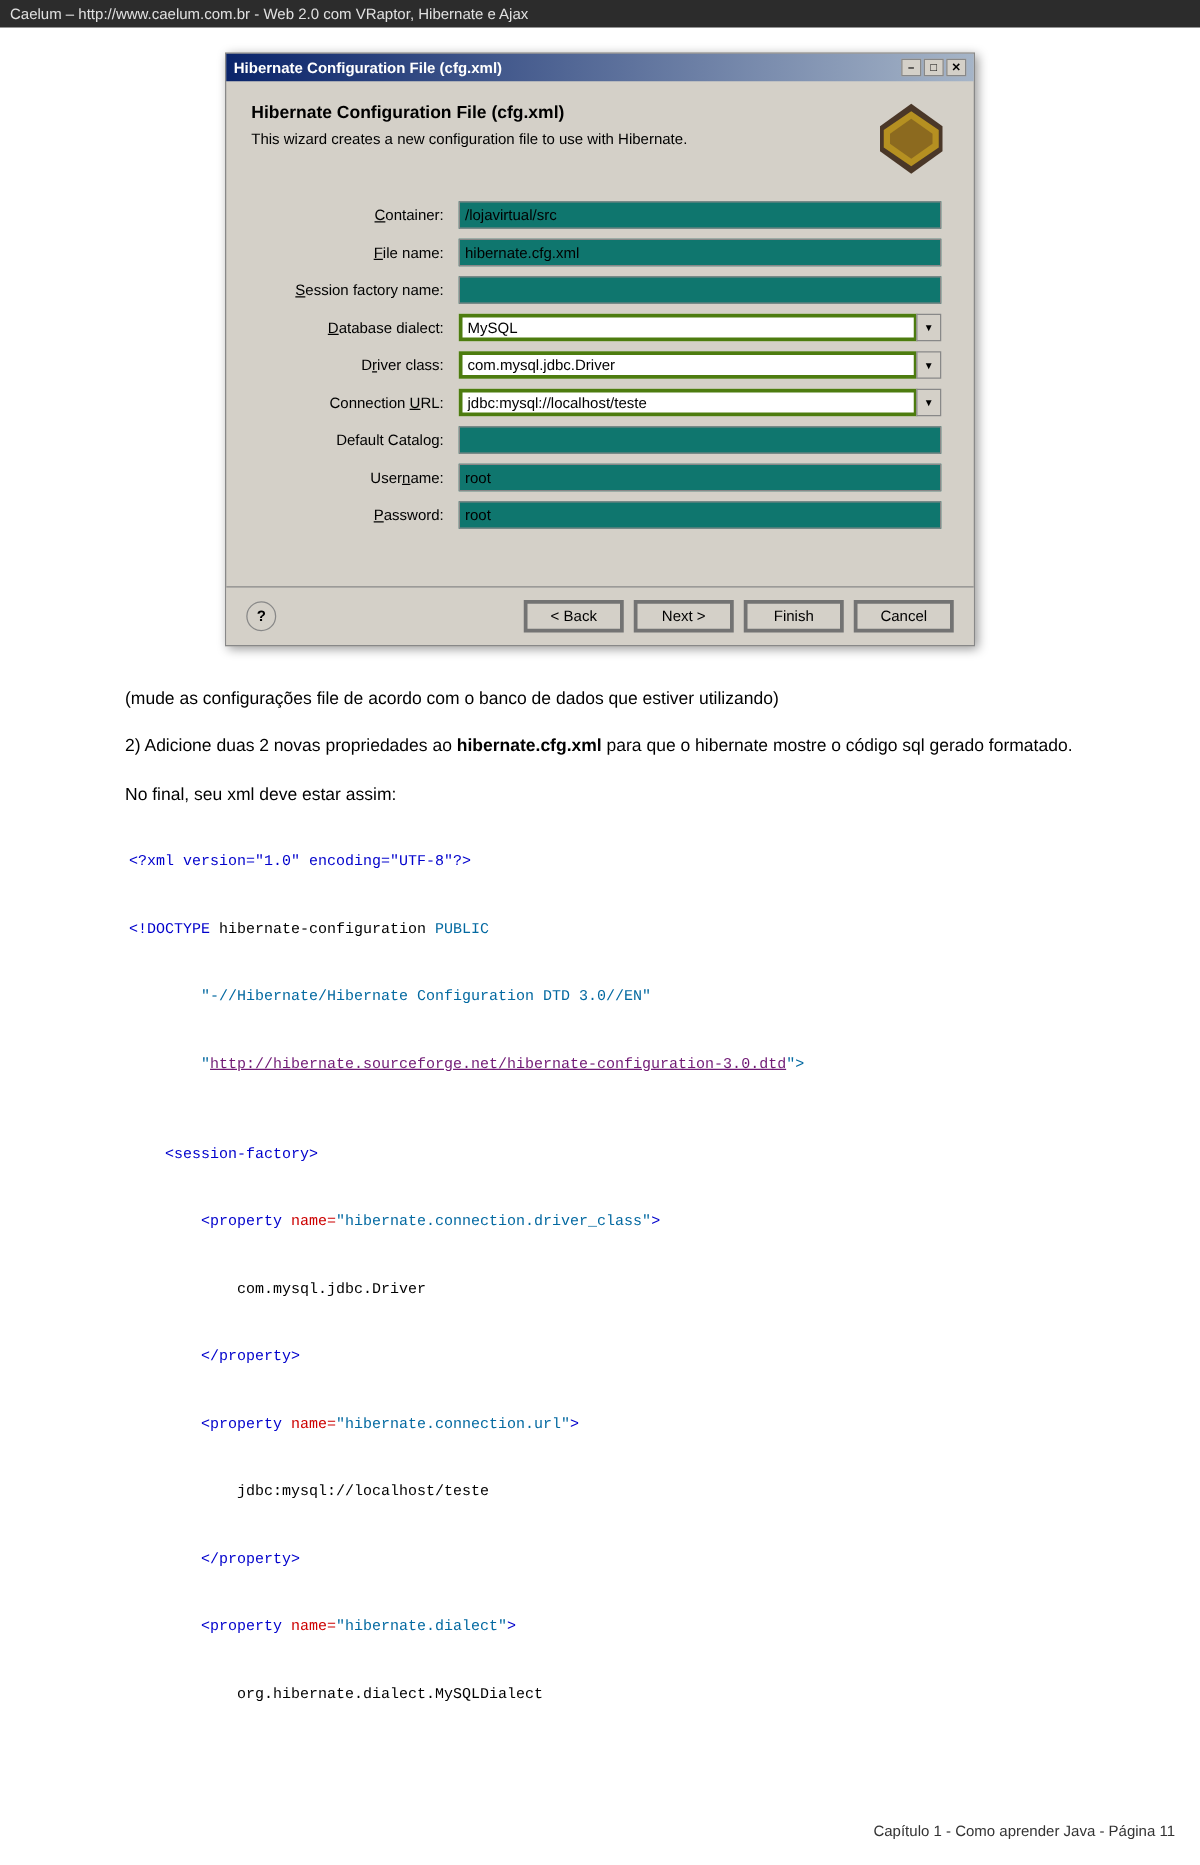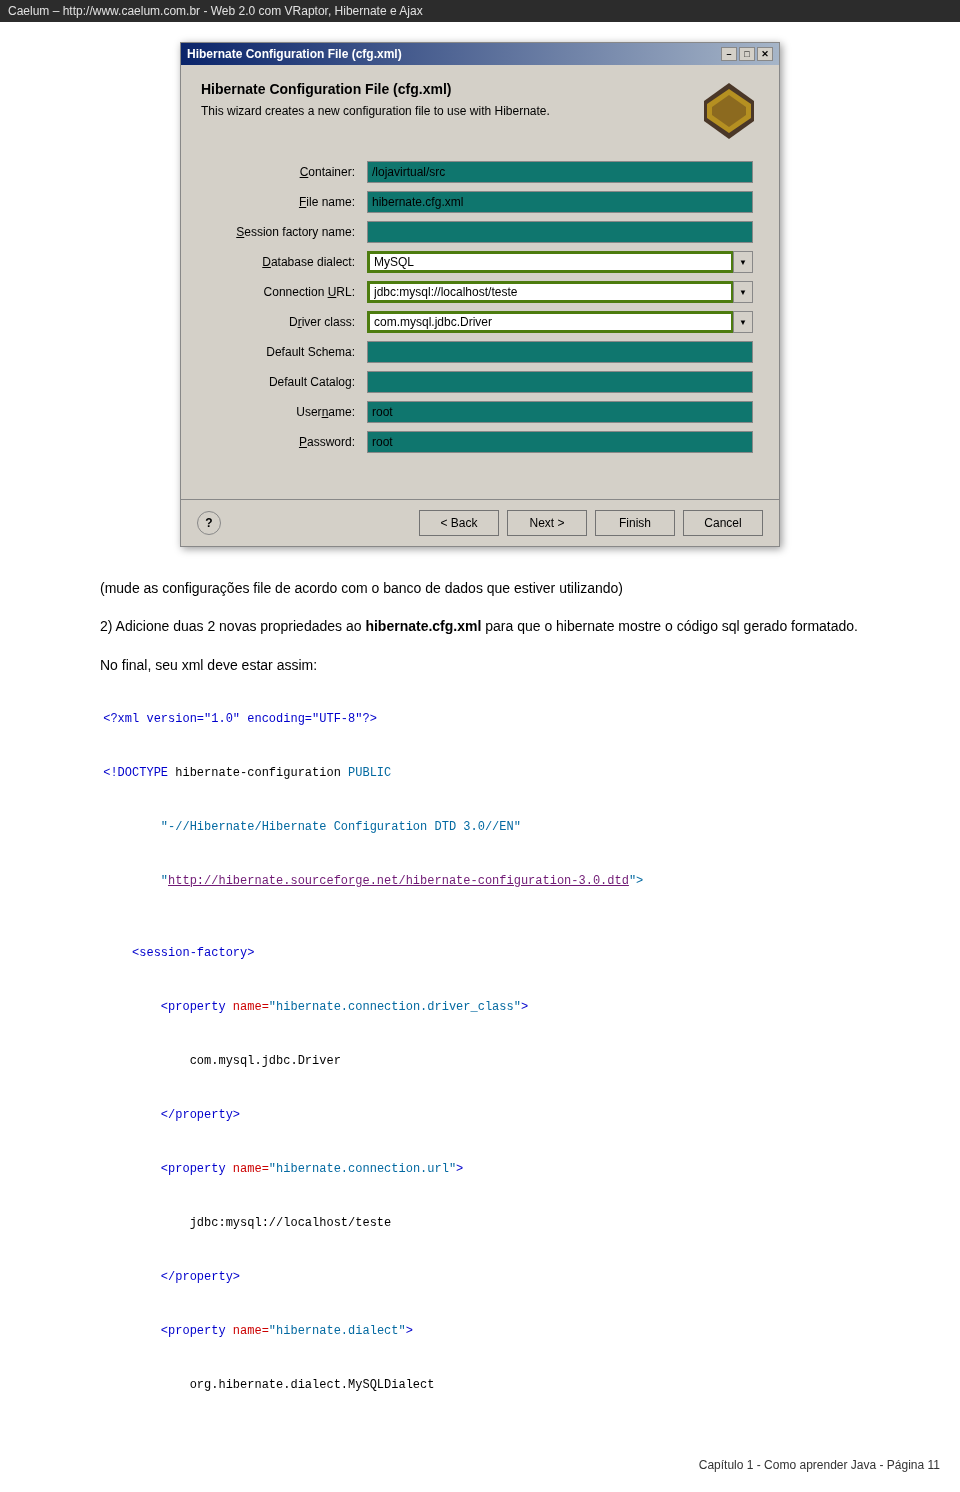--- a/index.html
+++ b/index.html
@@ -187,21 +187,21 @@
       justify-content: center;
       font-size: 12px;
       font-weight: bold;
       cursor: pointer;
       margin-right: auto;
     }
 
     .dialog-btn {
       min-width: 80px;
       height: 26px;
-      border: 1px solid #737373;
+      border: 3px solid #737373;
       background: #d4d0c8;
       font-size: 12px;
       cursor: pointer;
       font-family: Arial, sans-serif;
       padding: 0 8px;
     }
 
     
     .text-para {
       margin: 0 60px 16px 60px;
@@ -318,50 +318,42 @@
             <td>
               <div class="form-select-wrapper">
                 <input type="text" class="form-select-input" value="MySQL" style="">
                 <div class="form-select-btn">▼</div>
               </div>
             </td>
           </tr>
 
           <tr>
             <td class="label-cell">
+              <span>D<u>r</u>iver class:</span>
+            </td>
+            <td>
+              <div class="form-select-wrapper">
+                <input type="text" class="form-select-input" value="com.mysql.jdbc.Driver" style="">
+                <div class="form-select-btn">▼</div>
+              </div>
+            </td>
+          </tr>
+
+          <tr>
+            <td class="label-cell">
               <span>Connection <u>U</u>RL:</span>
             </td>
             <td>
               <div class="form-select-wrapper">
                 <input type="text" class="form-select-input" value="jdbc:mysql://localhost/teste" style="">
                 <div class="form-select-btn">▼</div>
               </div>
             </td>
           </tr>
 
-          <tr>
-            <td class="label-cell">
-              <span>D<u>r</u>iver class:</span>
-            </td>
-            <td>
-              <div class="form-select-wrapper">
-                <input type="text" class="form-select-input" value="com.mysql.jdbc.Driver" style="">
-                <div class="form-select-btn">▼</div>
-              </div>
-            </td>
-          </tr>
-
-          <tr>
-            <td class="label-cell">
-              <span>Default Schema:</span>
-            </td>
-            <td>
-              <input type="text" class="form-input" value="" style="">
-            </td>
-          </tr>
 
           <tr>
             <td class="label-cell">
               <span>Default Catalog:</span>
             </td>
             <td>
               <input type="text" class="form-input" value="" style="">
             </td>
           </tr>
 

